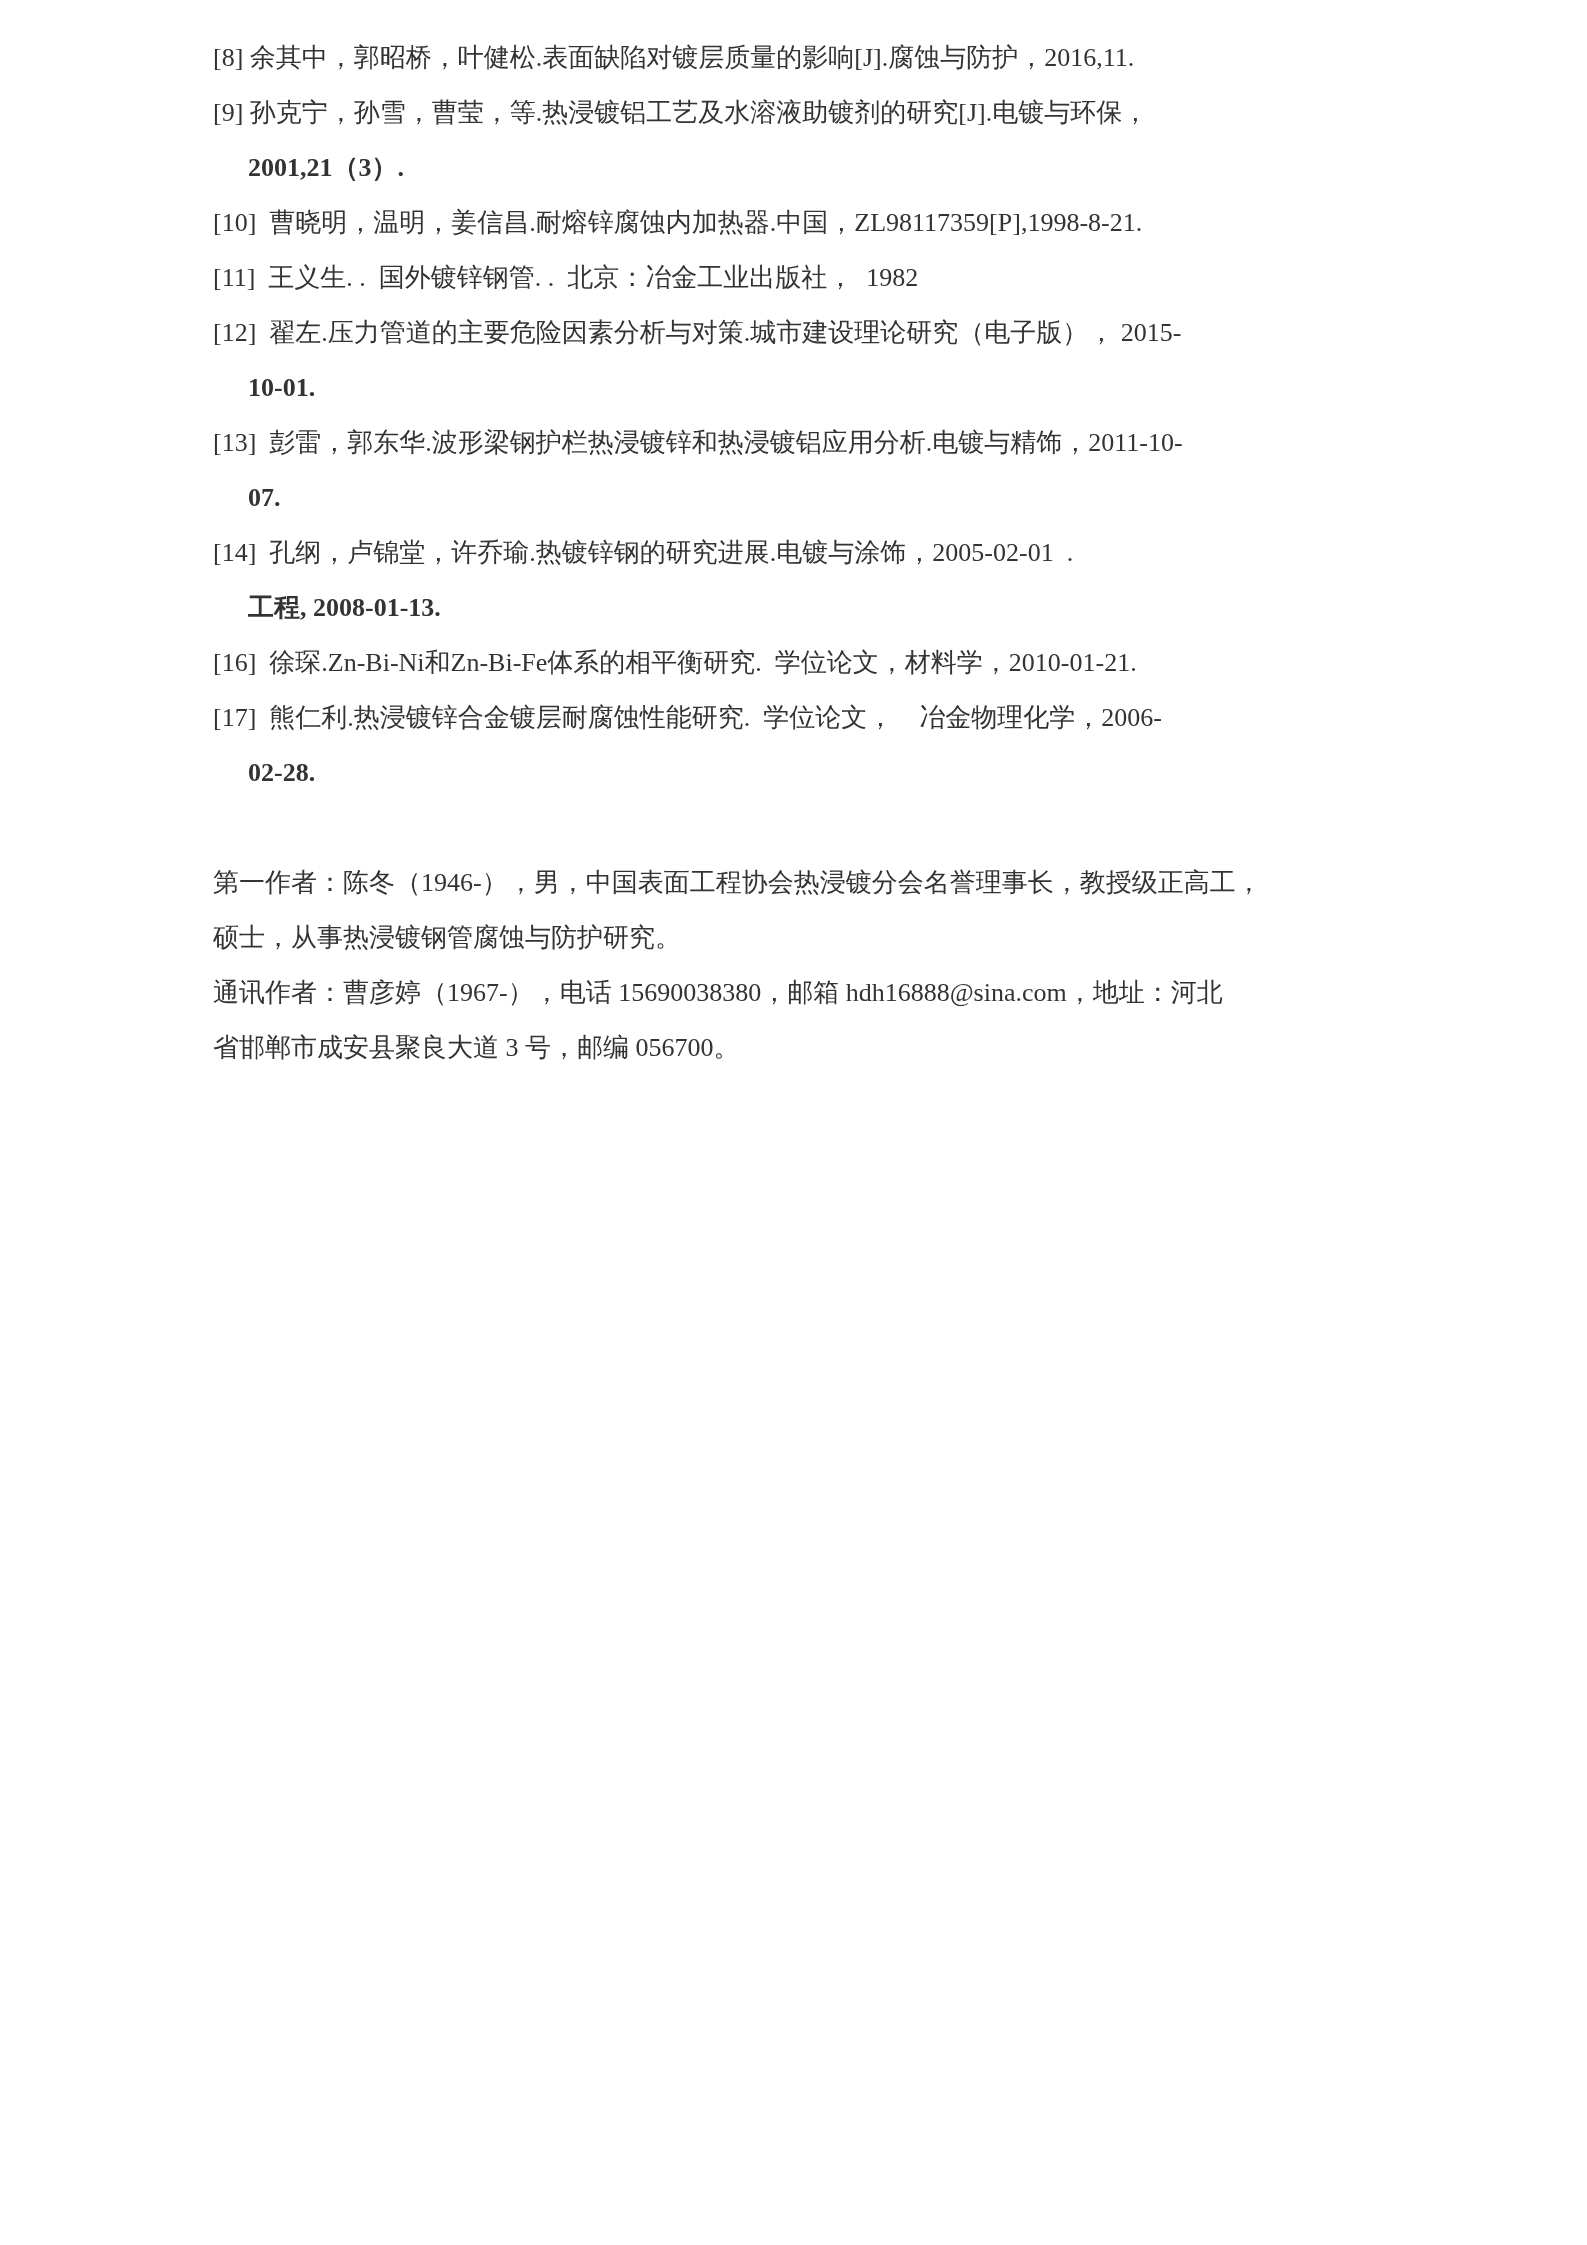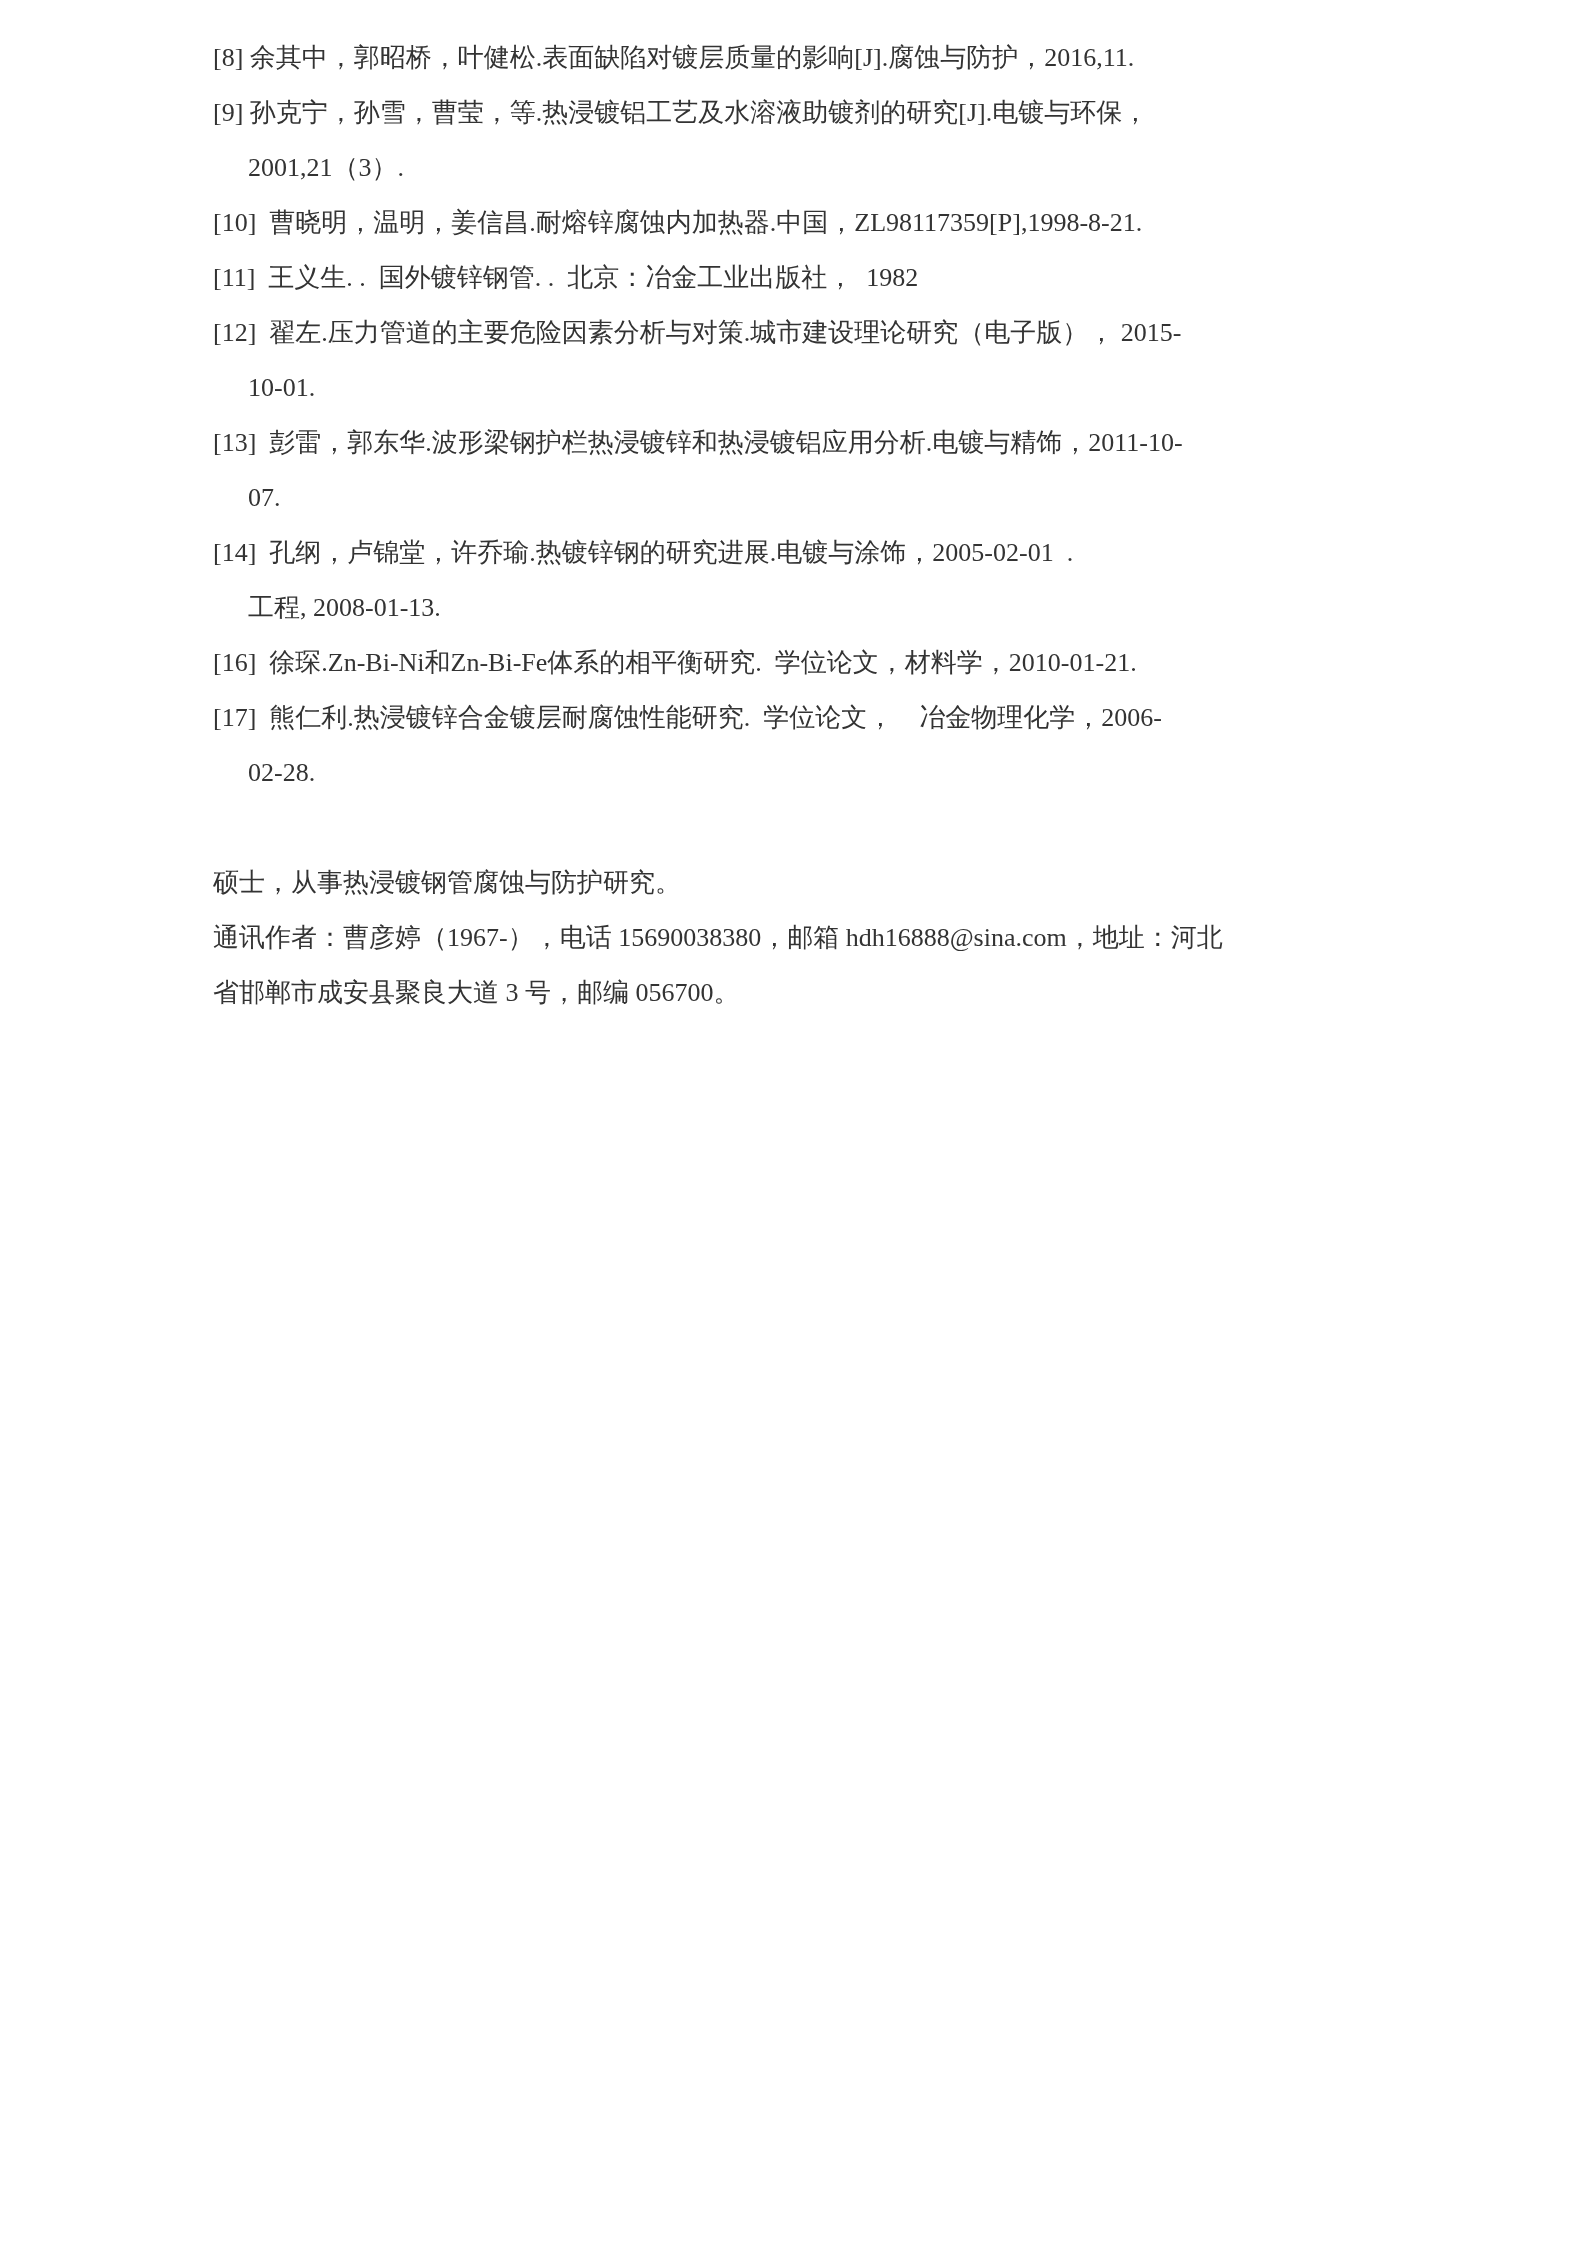--- a/index.html
+++ b/index.html
@@ -26,20 +26,21 @@
     width: 1200px;
     color: #333333;
     font-size: 26px;
     line-height: 55px;
   }
   .ln {
     white-space: pre;
   }
   .cont {
     padding-left: 35px;
+    font-weight: bold;
   }
   .blank-line {
     height: 55px;
   }
 </style>
 </head>
 <body>
 
 <div class="page">
   <div class="doc">
@@ -57,19 +58,20 @@
       <div class="ln">[14]  孔纲，卢锦堂，许乔瑜.热镀锌钢的研究进展.电镀与涂饰，2005-02-01  .</div>
       <div class="ln cont">工程, 2008-01-13.</div>
       <div class="ln">[16]  徐琛.Zn-Bi-Ni和Zn-Bi-Fe体系的相平衡研究.  学位论文，材料学，2010-01-21.</div>
       <div class="ln">[17]  熊仁利.热浸镀锌合金镀层耐腐蚀性能研究.  学位论文，    冶金物理化学，2006-</div>
       <div class="ln cont">02-28.</div>
     </section>
 
     <div class="blank-line"></div>
 
     <section>
+      <div class="ln">第一作者：陈冬（1946-），男，中国表面工程协会热浸镀分会名誉理事长，教授级正高工，</div>
       <div class="ln">硕士，从事热浸镀钢管腐蚀与防护研究。</div>
       <div class="ln">通讯作者：曹彦婷（1967-），电话 15690038380，邮箱 hdh16888@sina.com，地址：河北</div>
       <div class="ln">省邯郸市成安县聚良大道 3 号，邮编 056700。</div>
     </section>
 
   </div>
 </div>
 
 </body></html>

